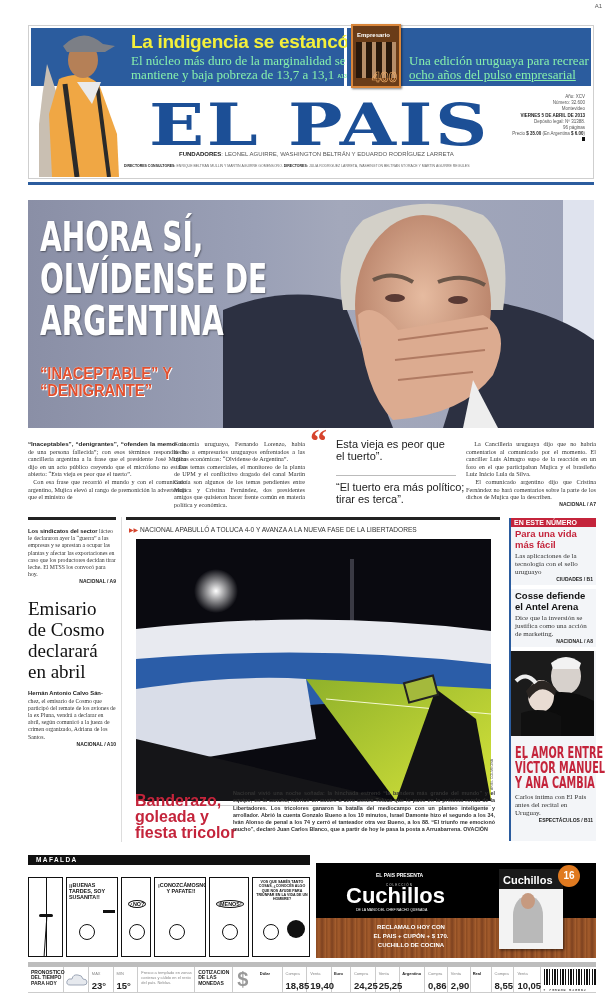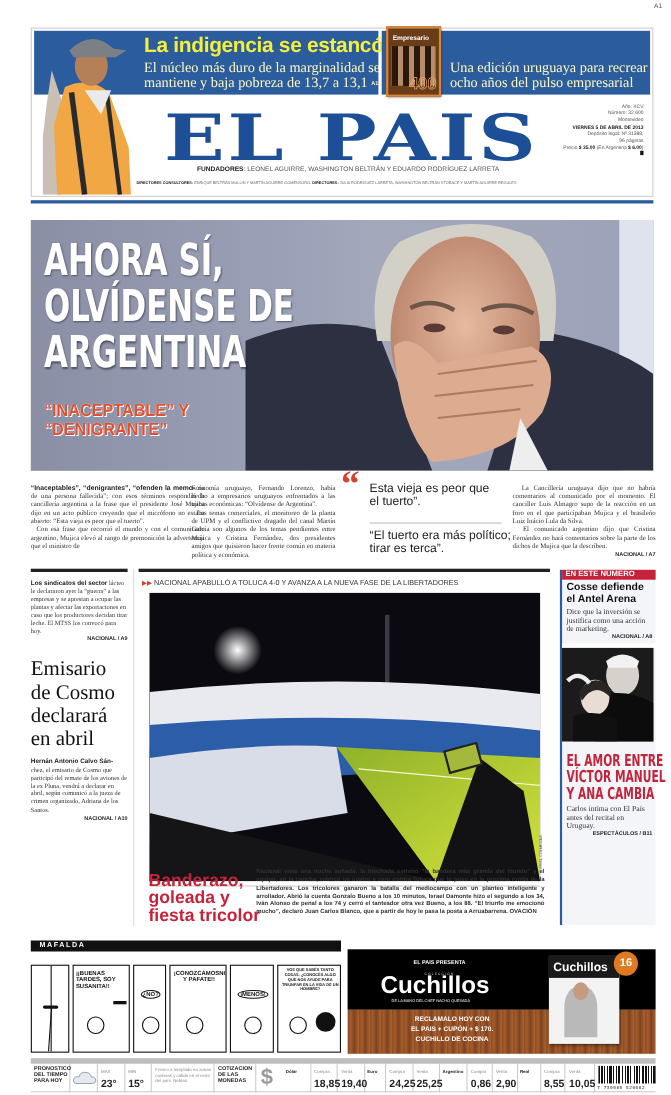--- a/index.html
+++ b/index.html
@@ -7,21 +7,21 @@
   body { position: relative; font-family: "DejaVu Serif", serif; color: #222; }
 
   .page-num { position:absolute; top:3px; right:8px; font:6px "Liberation Sans", sans-serif; color:#555; }
 
   
   .masthead { position:absolute; left:28px; top:25px; width:566px; height:154px; border:1px solid #cfcfcf; background:#fff; }
   .promo { position:absolute; top:2px; height:58px; background:#2b5c9e; color:#fff; }
   .promo-left { left:2px; width:313px; }
   .promo-right { left:318px; width:244px; }
   .promo-title { position:absolute; font:bold 19px "Liberation Sans", sans-serif; color:#f4ef3a; letter-spacing:-0.3px; white-space:nowrap; }
-  .promo-sub { position:absolute; font:13px "Liberation Serif", serif; color:#fef9c3; line-height:13px; white-space:nowrap; }
+  .promo-sub { position:absolute; font:13px "Liberation Serif", serif; color:#86efac; line-height:13px; white-space:nowrap; }
   .promo-ref { font:bold 5px "Liberation Sans", sans-serif; vertical-align:middle; }
   .boy { position:absolute; left:8px; top:-2px; width:90px; height:153px; }
   .mag-cover { position:absolute; left:322px; top:-2px; width:50px; height:64px; background:#6a3c18; border:2px solid #d9863b; box-shadow:1px 1px 2px rgba(0,0,0,.5); overflow:hidden; }
   .mag-cover .mag-title { position:absolute; left:4px; top:6px; font:bold 6px "Liberation Sans", sans-serif; color:#fff; }
   .mag-cover .mag-num { position:absolute; right:2px; bottom:1px; font:bold 15px "Liberation Sans", sans-serif; color:transparent; -webkit-text-stroke:0.6px #f5b06a; }
   .mag-grid { position:absolute; left:3px; top:16px; width:40px; height:36px; background:
      repeating-linear-gradient(90deg,#1a1008 0 6px,#c9a27c 6px 10px),
      #1a1008; opacity:.8; }
 
   .logo { position:absolute; left:120px; top:70px; font:900 58px "DejaVu Serif", serif; color:#1c4f96; letter-spacing:2px; transform:scaleX(1.25); transform-origin:left top; line-height:58px; white-space:nowrap; }
@@ -117,21 +117,21 @@
     <path d="M22 55 Q45 45 62 60 L80 110 L82 153 L15 153 L12 90 Z" fill="#f0a744"></path>
     <path d="M28 60 L40 153" stroke="#2a2a2a" stroke-width="5"></path>
     <path d="M60 60 L72 153" stroke="#2a2a2a" stroke-width="4"></path>
     <path d="M40 58 L55 80 L64 58" fill="#eaeaea"></path>
     <ellipse cx="46" cy="36" rx="15" ry="18" fill="#b58057"></ellipse>
     <path d="M26 22 Q46 2 66 20 L78 22 L68 28 L30 28 Z" fill="#7c7f86"></path>
   </svg>
 
   <div class="promo promo-right">
     <div class="promo-sub" style="left:62px;top:26px;">Una edición uruguaya para recrear</div>
-    <div class="promo-sub" style="left:62px;top:40px;">ocho años del pulso empresarial</div>
+    <div class="promo-sub" style="left:62px;top:40px;text-decoration:underline;">ocho años del pulso empresarial</div>
   </div>
   <div class="mag-cover">
     <div class="mag-grid"></div>
     <div class="mag-title">Empresario</div>
     <div class="mag-num">400</div>
   </div>
 
   <div class="logo">EL PAIS</div>
 
   <div class="edition">
@@ -242,20 +242,25 @@
 <div class="sports-head">
   <div>Banderazo,</div>
   <div>goleada y</div>
   <div>fiesta tricolor</div>
 </div>
 <div class="sports-body">Nacional vivió una noche soñada: la hinchada estrenó “la bandera más grande del mundo” y el equipo, en la cancha, rubricó un cuatro a cero contra Toluca que lo puso en la próxima ronda de la Libertadores. Los tricolores ganaron la batalla del mediocampo con un planteo inteligente y arrollador. Abrió la cuenta Gonzalo Bueno a los 10 minutos, Israel Damonte hizo el segundo a los 34, Iván Alonso de penal a los 74 y cerró el tanteador otra vez Bueno, a los 88. “El triunfo me emocionó mucho”, declaró Juan Carlos Blanco, que a partir de hoy le pasa la posta a Arruabarrena. OVACIÓN</div>
 
 <div class="col-right">
   <div class="tag">EN ESTE NÚMERO</div>
   <div class="r-item">
+    <div class="r-head-red">Para una vida más fácil</div>
+    <div class="r-body">Las aplicaciones de la tecnología con el sello uruguayo</div>
+    <span class="section-ref">CIUDADES / B1</span>
+  </div>
+  <div class="r-item">
     <div class="r-head-black">Cosse defiende el Antel Arena</div>
     <div class="r-body">Dice que la inversión se justifica como una acción de marketing.</div>
     <span class="section-ref">NACIONAL / A8</span>
   </div>
   <svg class="r-photo" viewBox="0 0 83 85">
     <rect width="83" height="85" fill="#1b1b1b"></rect>
     <ellipse cx="55" cy="25" rx="15" ry="18" fill="#d7d1cc"></ellipse>
     <path d="M40 12 Q55 0 70 12 L68 18 L42 18 Z" fill="#f2f2f2"></path>
     <path d="M30 45 Q55 35 83 50 L83 85 L30 85 Z" fill="#0c0c0c"></path>
     <ellipse cx="30" cy="45" rx="13" ry="16" fill="#e9dcd3"></ellipse>

